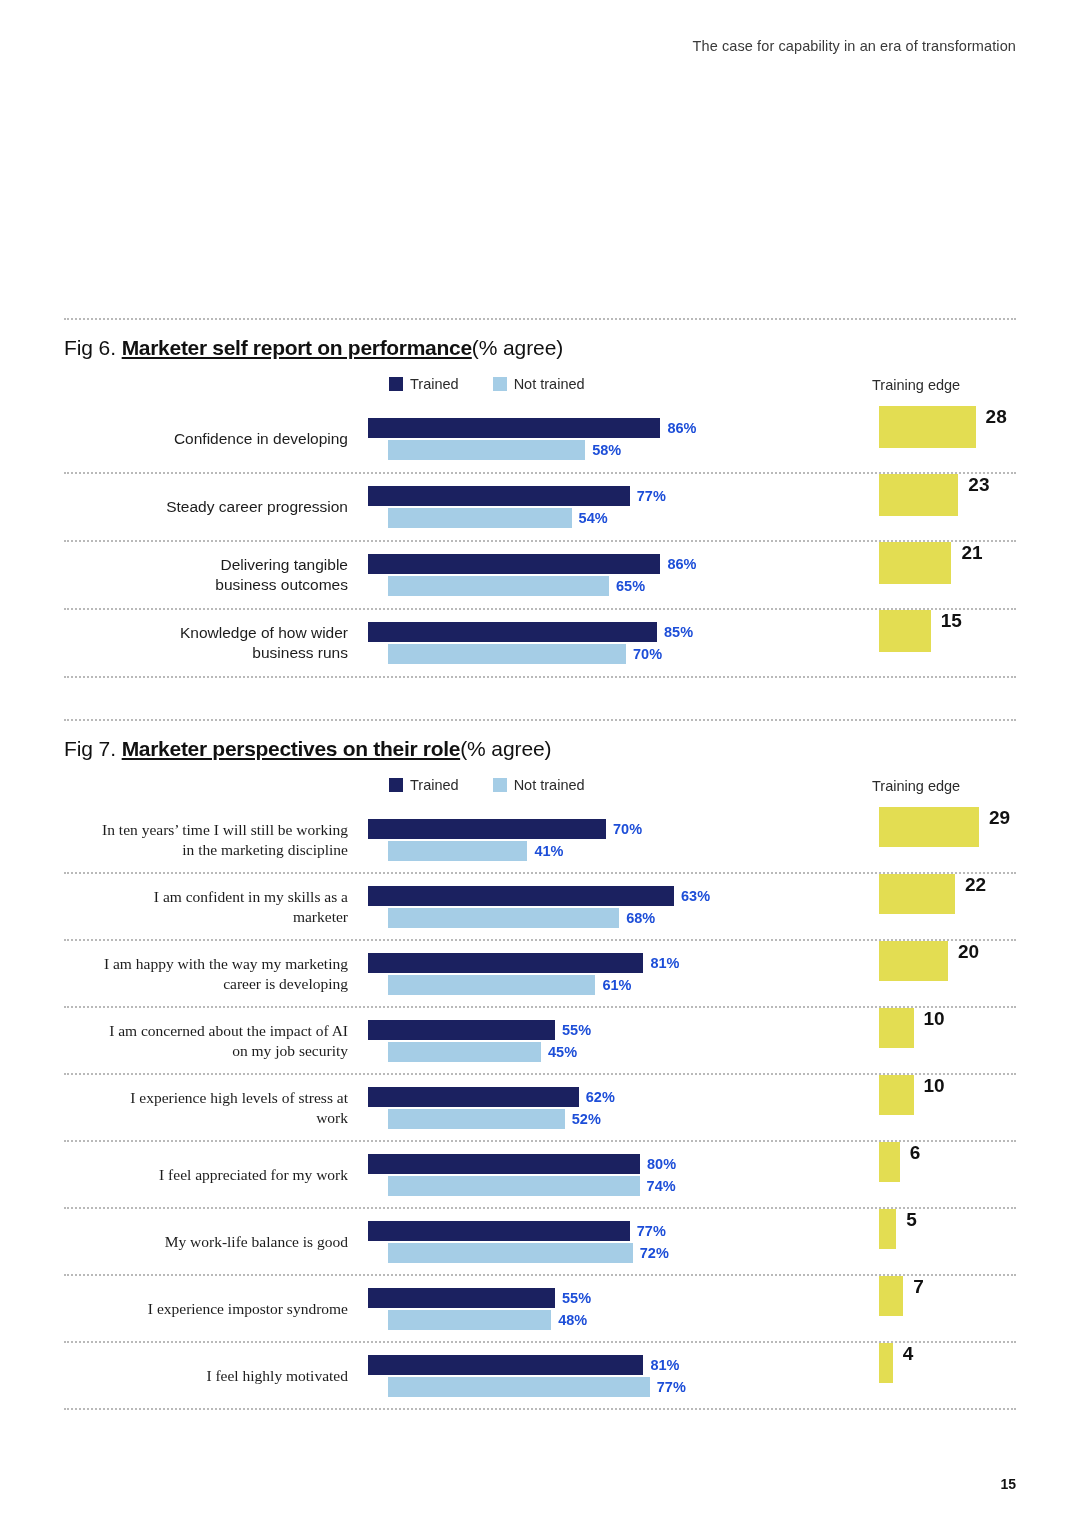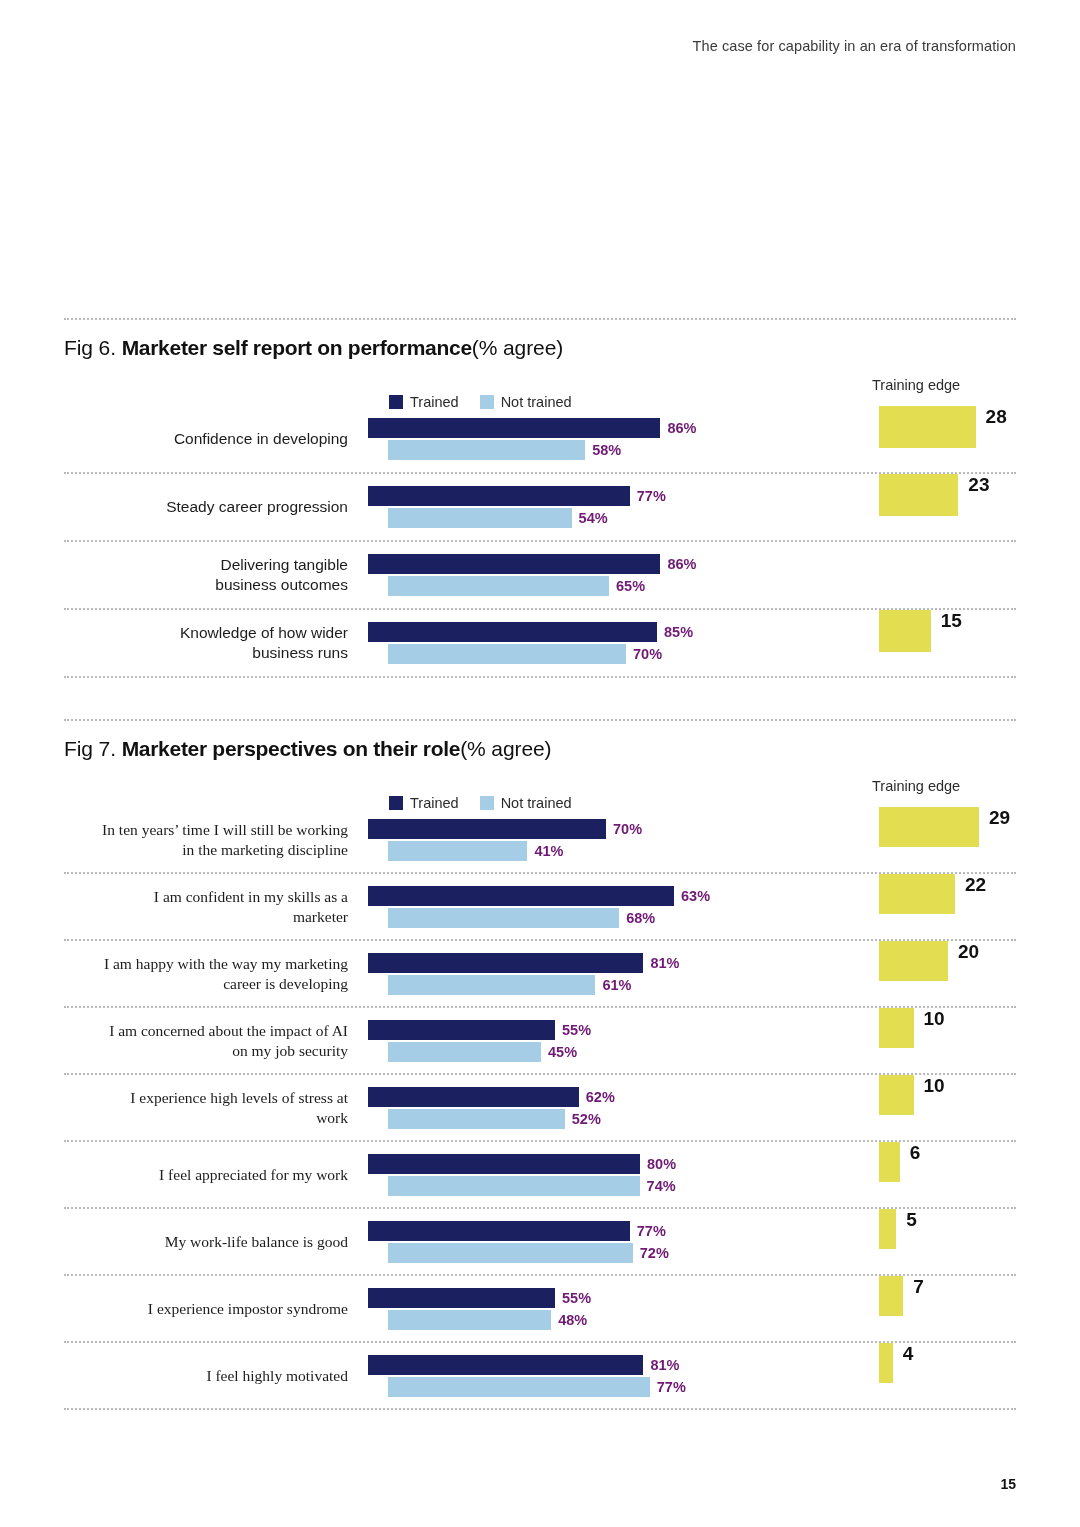--- a/index.html
+++ b/index.html
@@ -51,36 +51,36 @@
   }
 
   .fig-title {
     font-size: 21px;
     padding: 16px 0 0 0;
     color: #111;
     white-space: nowrap;
     letter-spacing: -0.1px;
   }
   .fig-title .fignum { font-weight: normal; }
-  .fig-title .figname { font-weight: bold; letter-spacing: -0.3px; }
+  .fig-title .figname { font-weight: bold; letter-spacing: -0.3px; text-decoration: underline; }
   .fig-title .figsuffix { font-weight: normal; }
 
   
   .legend-row {
     position: relative;
     height: 26px;
     margin-top: 16px;
   }
   .legend {
     position: absolute;
     left: 325px;
-    top: 18px;
+    top: 0;
     display: flex;
     align-items: center;
-    gap: 11px;
+    gap: 24px;
     font-size: 14.5px;
     color: #2b2b2b;
   }
   .legend .item { display: flex; align-items: center; gap: 7px; }
   .legend .item + .item { margin-left: 10px; }
   .swatch { width: 14px; height: 14px; display: inline-block; }
 
   .edge-heading {
     position: absolute;
     left: 808px;
@@ -128,21 +128,21 @@
   .bar {
     height: 20px;
     display: block;
   }
   .bar.trained { background: #1b2160; }
   .bar.untrained { background: #a5cde6; }
 
   .bar-value {
     font-size: 14.5px;
     font-weight: bold;
-    color: #701a75;
+    color: #1d4ed8;
     margin-left: 7px;
     white-space: nowrap;
   }
 
   
   .edge {
     position: absolute;
     left: 808px;
     top: 0;
     bottom: 0;
@@ -237,20 +237,24 @@
         <div class="bars">
           <div class="barwrap">
             <span class="bar trained" style="width: 292.4px;"></span>
             <span class="bar-value">86%</span>
           </div>
           <div class="barwrap">
             <span class="bar untrained" style="width: 221px;"></span>
             <span class="bar-value">65%</span>
           </div>
         </div>
+        <div class="edge">
+          <span class="edge-bar" style="width: 72.45px; background: rgb(227, 221, 82);"></span>
+          <span class="edge-value">21</span>
+        </div>
       </div>
       <div class="row">
         <div class="row-label">Knowledge of how wider<br>business runs</div>
         <div class="bars">
           <div class="barwrap">
             <span class="bar trained" style="width: 289px;"></span>
             <span class="bar-value">85%</span>
           </div>
           <div class="barwrap">
             <span class="bar untrained" style="width: 238px;"></span>

